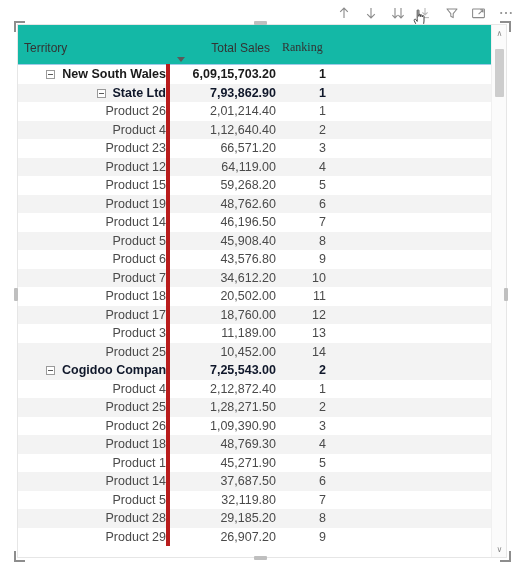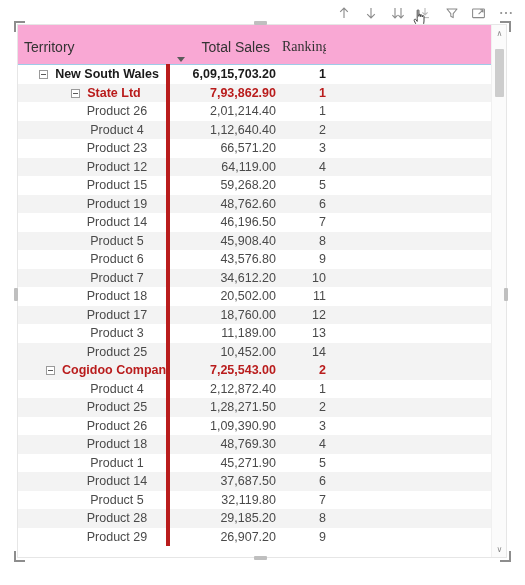--- a/index.html
+++ b/index.html
@@ -105,24 +105,24 @@
     width: 100%;
     border-collapse: collapse;
     table-layout: fixed;
   }
   .matrix col.c-territory { width: 150px; }
   .matrix col.c-sales     { width: 108px; }
   .matrix col.c-rank      { width: 50px; }
   .matrix col.c-pad       { width: auto; }
 
   .matrix thead th {
-    font-size: 14px;
+    font-size: 12px;
     font-weight: 400;
     color: #333333;
-    background: #f9a8d4;
+    background: #14b8a6;
     padding: 6px 6px 9px 6px;
     border-bottom: 1px solid #9ecbe8;
     vertical-align: bottom;
     position: relative;
     height: 24px;
   }
   th.th-territory { text-align: left;  padding-left: 14px; }
   th.th-sales     { text-align: right;  padding-left: 8px; }
   th.th-rank      { text-align: right; padding-right: 6px; font-family: Liberation Serif, serif; }
   th.th-pad       { border-bottom: 1px solid #9ecbe8; }
@@ -141,31 +141,31 @@
   .matrix tbody td {
     font-size: 12.5px;
     color: #4a4a4a;
     height: 18.5px;
     line-height: 18.5px;
     padding: 0;
     white-space: nowrap;
     overflow: hidden;
   }
 
-  td.td-territory { padding-left: 14px; text-align: center; }
+  td.td-territory { padding-left: 14px; text-align: right; }
   td.td-sales     { padding-right: 8px; text-align: right;
                     border-left: 4px solid #b91c1c; }
   td.td-rank      { padding-right: 6px; text-align: right; }
   td.td-pad       { }
 
   tr.band td { background: #f3f3f3; }
   tr.plain td { background: #ffffff; }
 
   tr.lvl0 td { font-weight: bold; color: #1a1a1a; }
-  tr.lvl1 td { font-weight: bold; color: #b91c1c; }
+  tr.lvl1 td { font-weight: bold; color: #0f172a; }
   tr.lvl2 td { font-weight: normal; color: #4a4a4a; }
 
   tr.lvl0 td.td-territory { padding-left: 14px; }
   tr.lvl1 td.td-territory { padding-left: 28px; }
   tr.lvl2 td.td-territory { padding-left: 50px; }
 
   .expander {
     display: inline-block;
     width: 9px;
     height: 9px;

